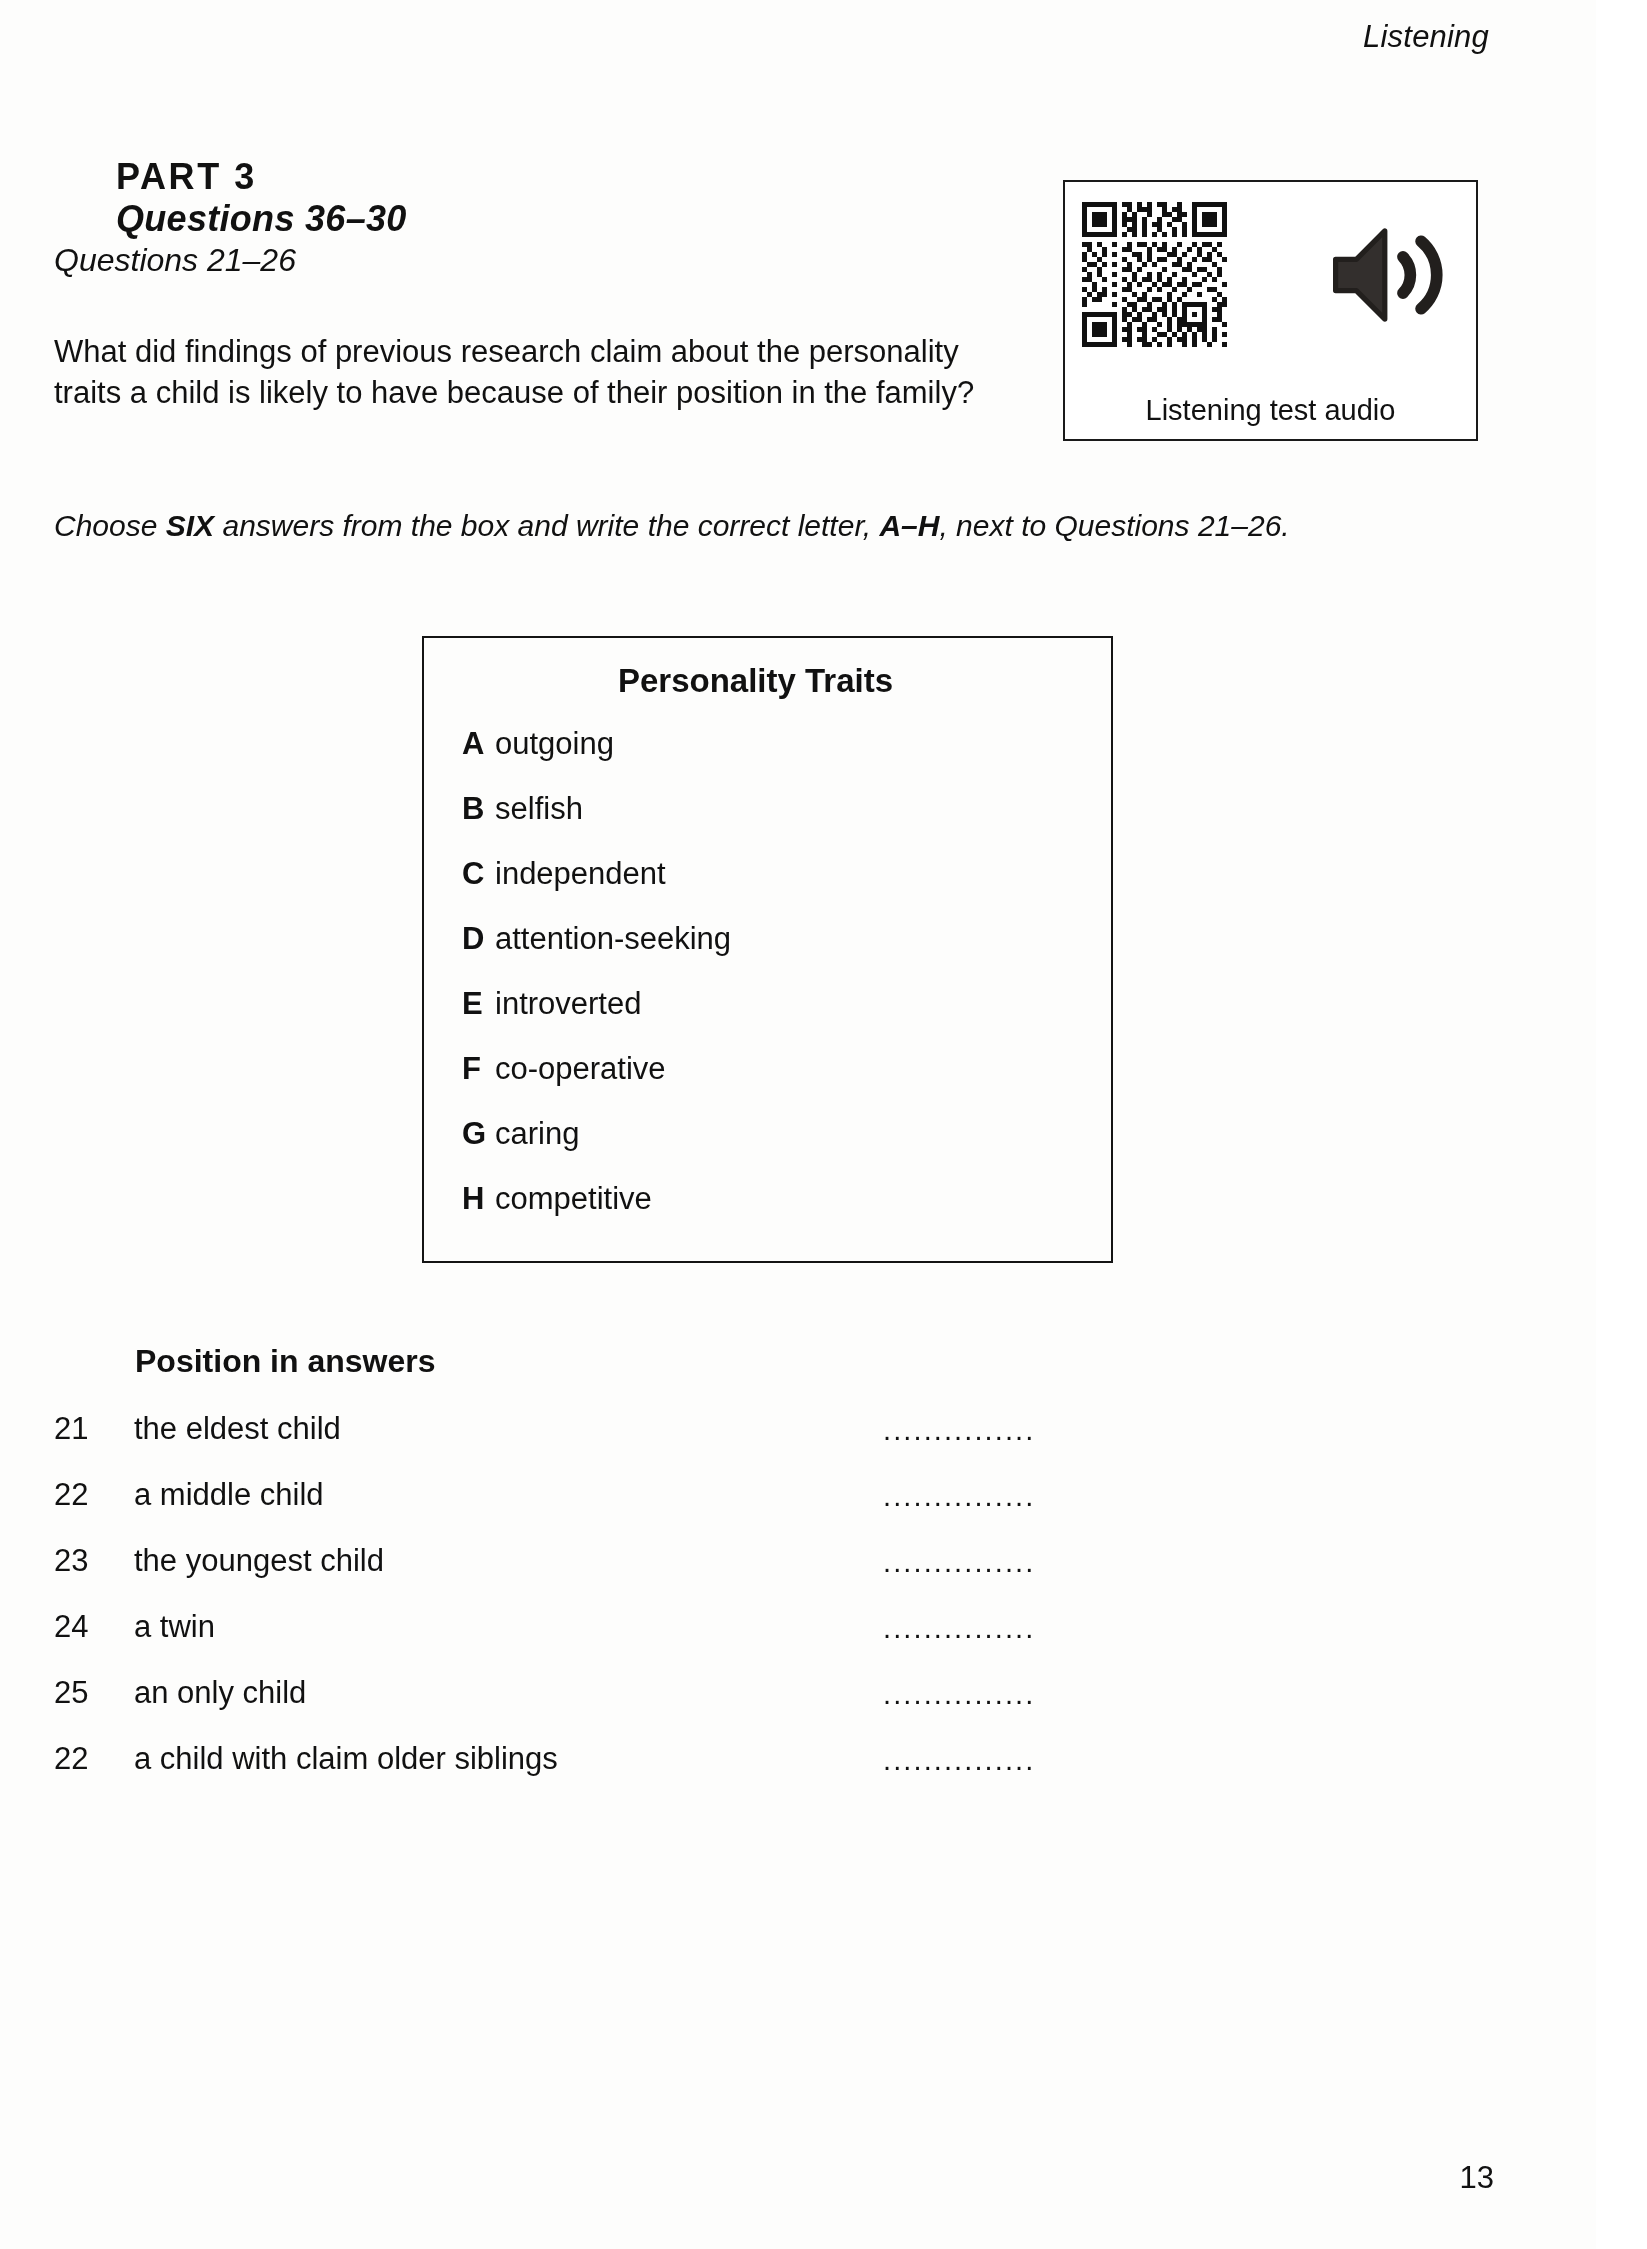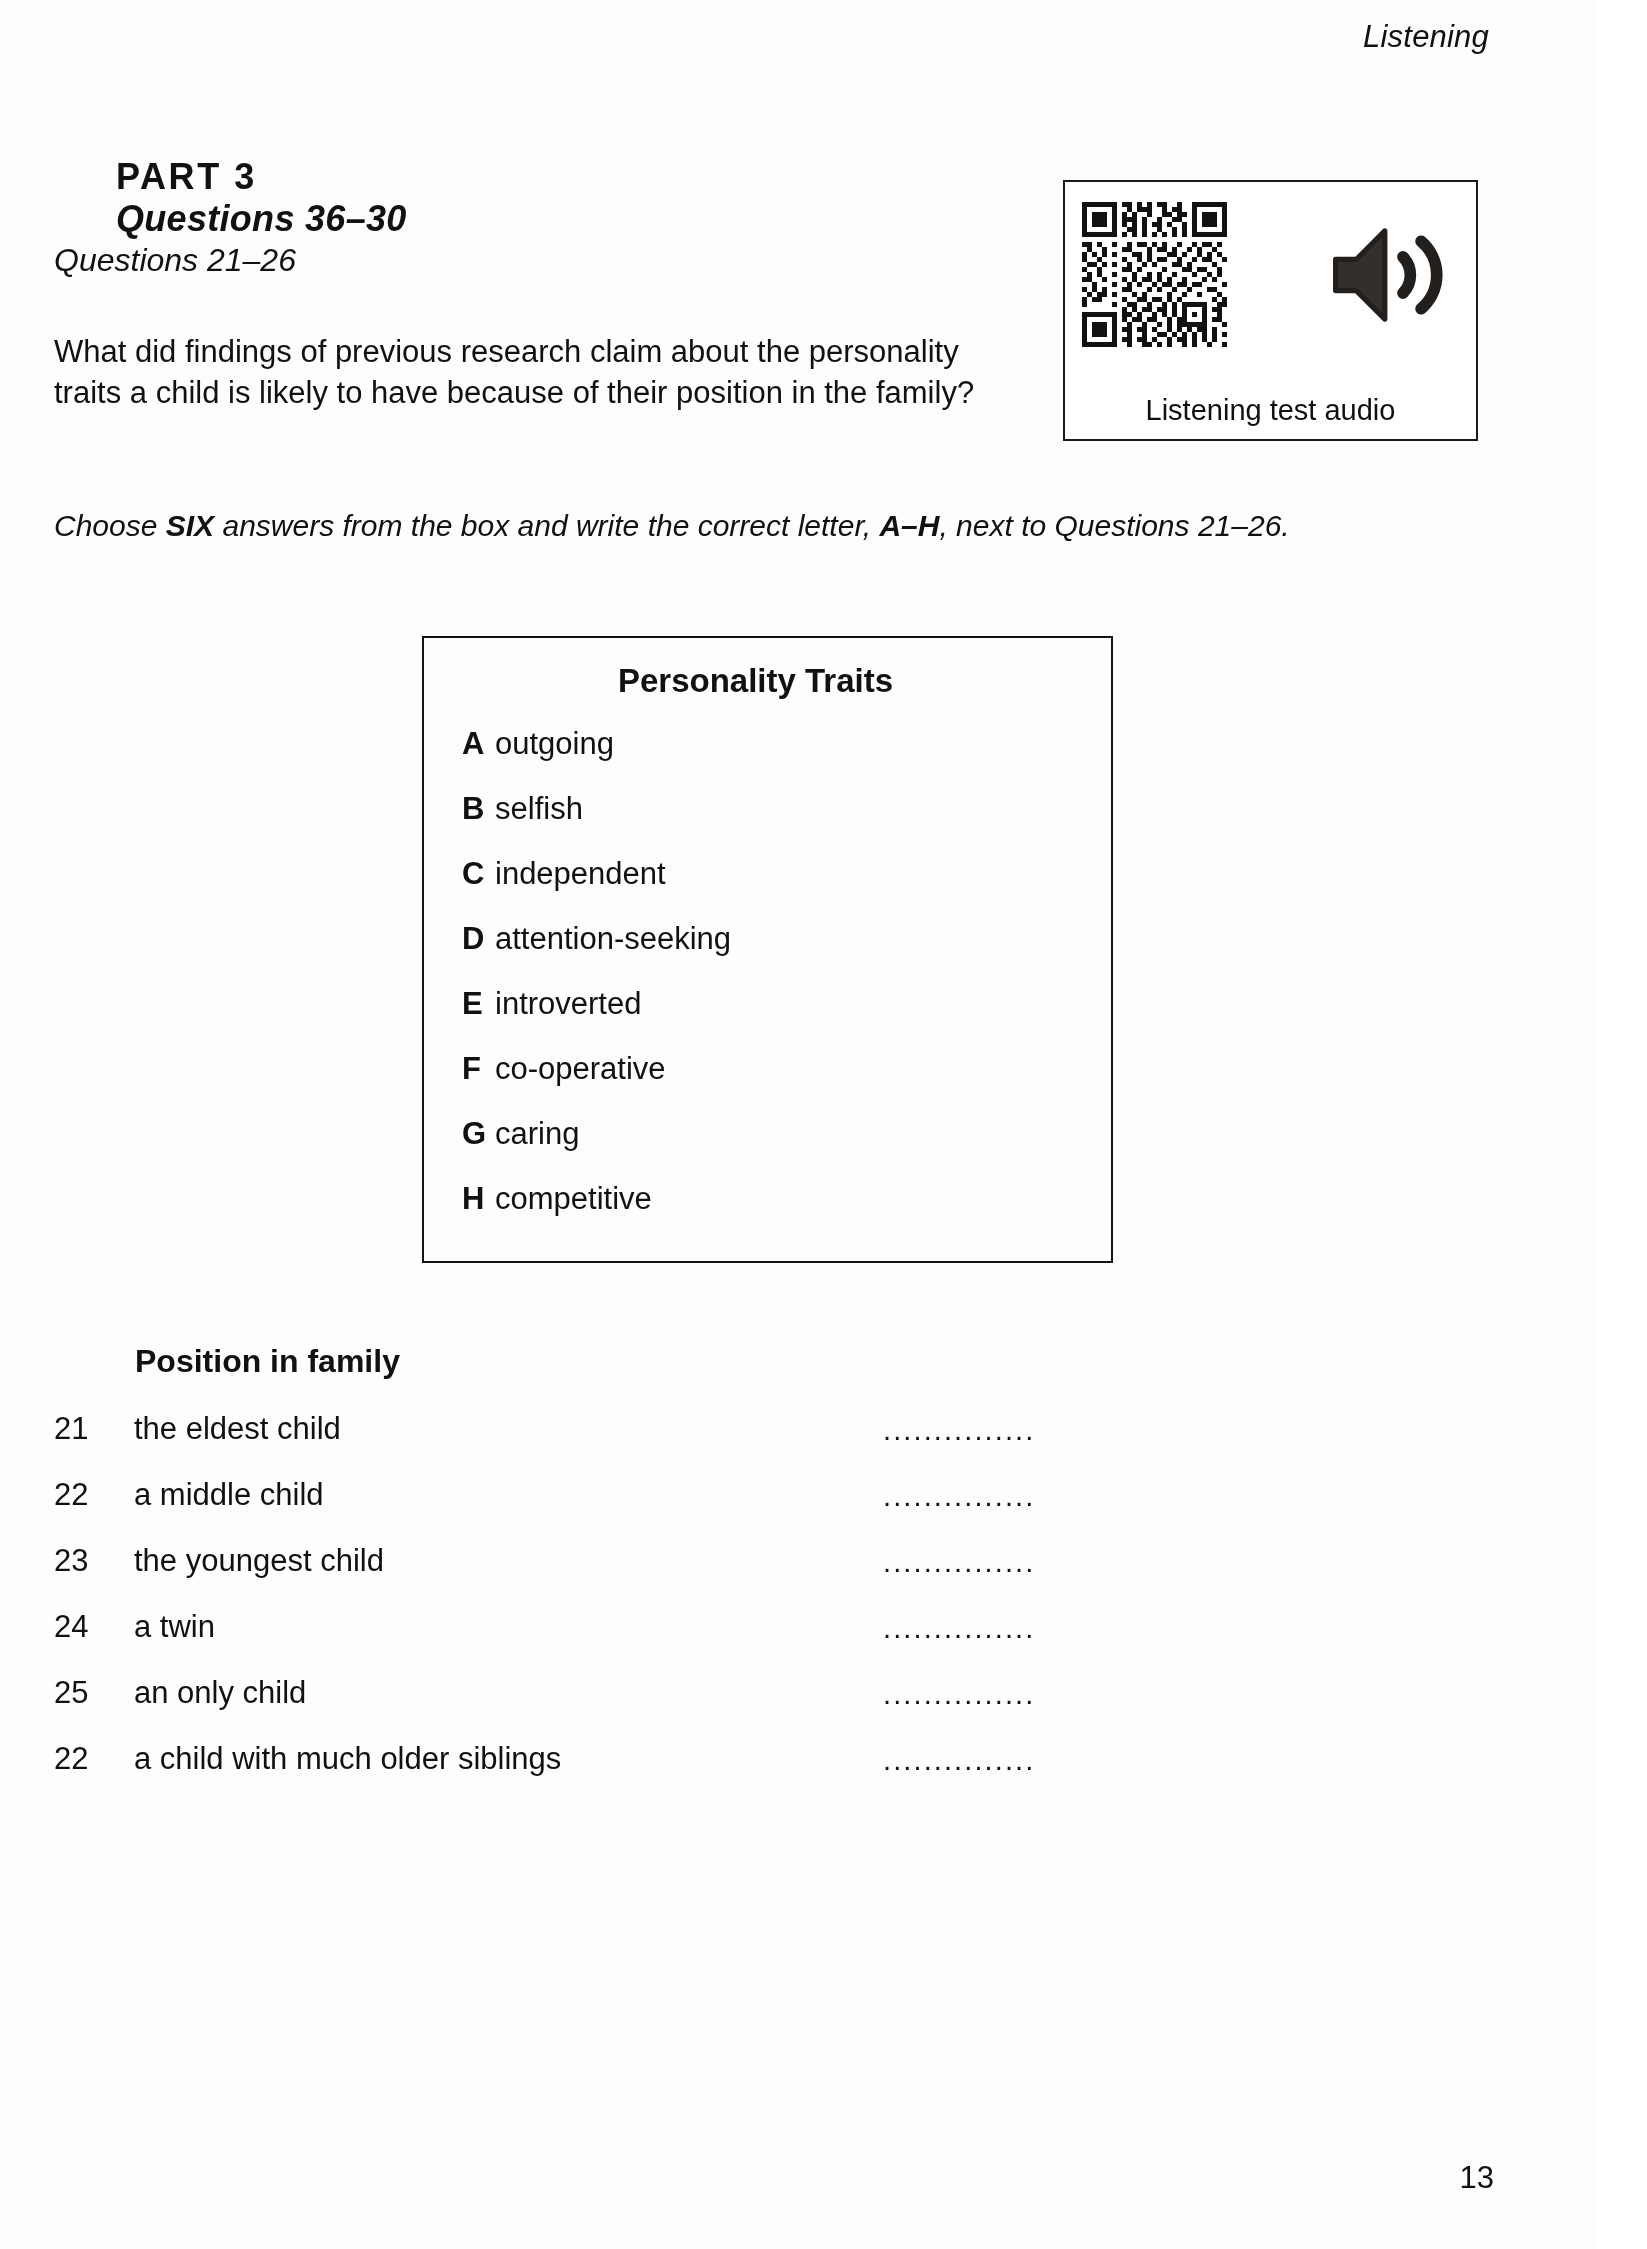--- a/index.html
+++ b/index.html
@@ -512,21 +512,21 @@
         <span class="trait-letter">G</span>
         <span class="trait-label">caring</span>
       </div>
       <div class="trait-row">
         <span class="trait-letter">H</span>
         <span class="trait-label">competitive</span>
       </div>
     </div>
   </div>
 
-  <div class="pos-heading">Position in family</div>
+  <div class="pos-heading">Position in answers</div>
 
   <div class="q-list">
     <div class="q-row">
       <span class="q-num">21</span>
       <span class="q-text">the eldest child</span>
       <span class="q-dots">.......................</span>
     </div>
     <div class="q-row">
       <span class="q-num">22</span>
       <span class="q-text">a middle child</span>
@@ -542,21 +542,21 @@
       <span class="q-text">a twin</span>
       <span class="q-dots">.......................</span>
     </div>
     <div class="q-row">
       <span class="q-num">25</span>
       <span class="q-text">an only child</span>
       <span class="q-dots">.......................</span>
     </div>
     <div class="q-row">
       <span class="q-num">22</span>
-      <span class="q-text">a child with much older siblings</span>
+      <span class="q-text">a child with claim older siblings</span>
       <span class="q-dots">.......................</span>
     </div>
   </div>
 
   <div class="page-number">13</div>
 
 </div>
 
 
 </body></html>

